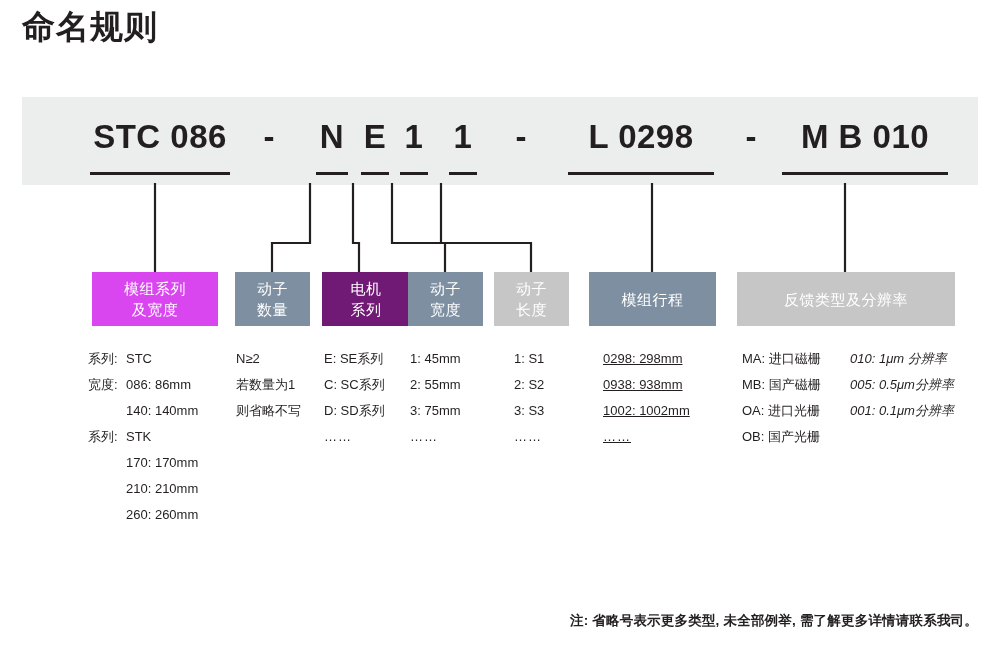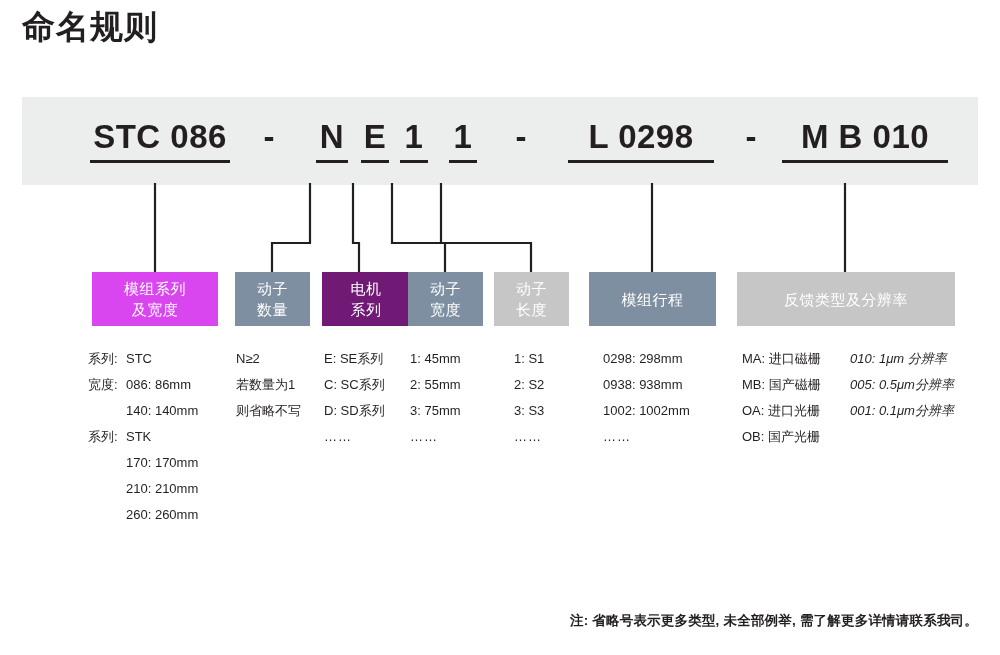--- a/index.html
+++ b/index.html
@@ -56,21 +56,21 @@
     font-size: 33px;
     font-weight: bold;
     letter-spacing: 0.5px;
     color: #231f20;
     text-align: center;
     white-space: nowrap;
     line-height: 40px;
   }
   .code-seg.underlined {
     border-bottom: 3px solid #231f20;
-    padding-bottom: 3px;
+    padding-bottom: 15px;
   }
   .code-dash {
     position: absolute;
     top: 20px;
     font-size: 33px;
     font-weight: bold;
     color: #231f20;
     line-height: 40px;
     text-align: center;
   }
@@ -266,21 +266,21 @@
     <span class="detail-row dots">……</span>
   </div>
 
   <div class="detail-col" style="left:514px; top:346px;">
     <span class="detail-row">1: S1</span>
     <span class="detail-row">2: S2</span>
     <span class="detail-row">3: S3</span>
     <span class="detail-row dots">……</span>
   </div>
 
-  <div class="detail-col" style="left:603px; top:346px;">
+  <div class="detail-col" style="left:603px; top:346px;text-decoration:underline;">
     <span class="detail-row">0298: 298mm</span>
     <span class="detail-row">0938: 938mm</span>
     <span class="detail-row">1002: 1002mm</span>
     <span class="detail-row dots">……</span>
   </div>
 
   <div class="detail-col" style="left:742px; top:346px;">
     <span class="detail-row">MA: 进口磁栅</span>
     <span class="detail-row">MB: 国产磁栅</span>
     <span class="detail-row">OA: 进口光栅</span>

